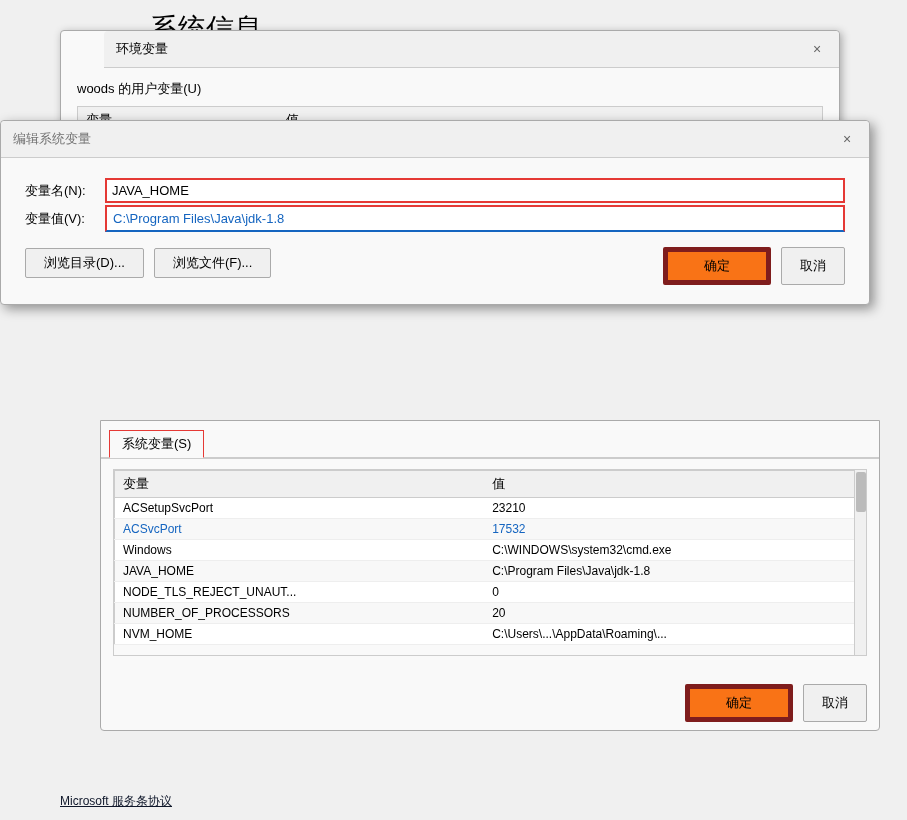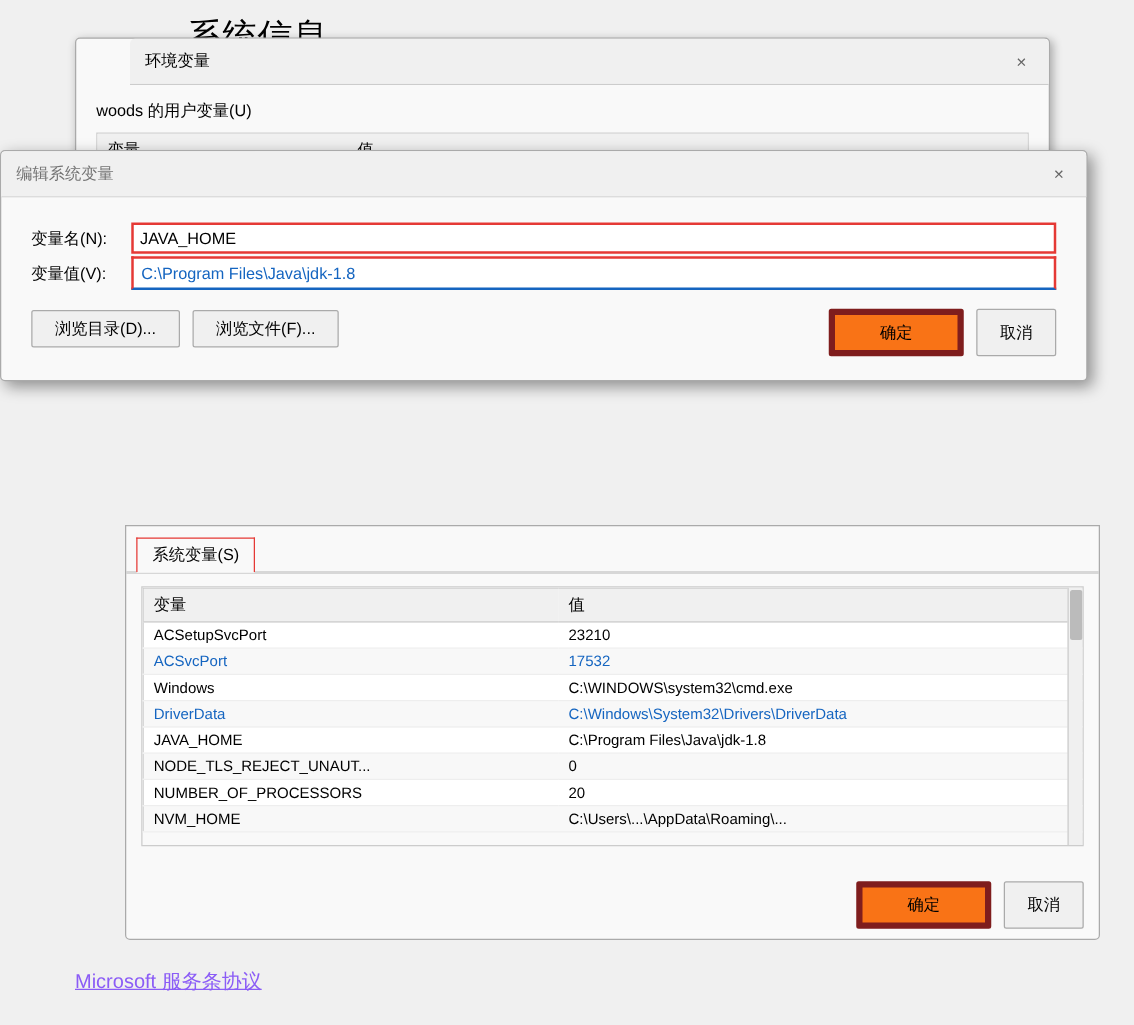--- a/index.html
+++ b/index.html
@@ -272,24 +272,24 @@
     }
     .sys-final-btns {
       display: flex;
       gap: 10px;
       justify-content: flex-end;
       padding: 8px 12px;
     }
 
     .microsoft-link {
       position: absolute;
-      bottom: 24px;
+      bottom: 10px;
       left: 60px;
-      color: #8b5cf6;
-      font-size: 16px;
+      color: #0f172a;
+      font-size: 12px;
       text-decoration: underline;
       cursor: pointer;
     }
   </style>
 </head>
 <body>
 
 <div class="page-title">系统信息</div>
 
 <div class="env-dialog">
@@ -362,24 +362,20 @@
               <td>23210</td>
             </tr>
             <tr class="highlight-row">
               <td>ACSvcPort</td>
               <td>17532</td>
             </tr>
             <tr>
               <td>Windows</td>
               <td>C:\WINDOWS\system32\cmd.exe</td>
             </tr>
-            <tr class="highlight-row">
-              <td>DriverData</td>
-              <td>C:\Windows\System32\Drivers\DriverData</td>
-            </tr>
             <tr class="java-row">
               <td>JAVA_HOME</td>
               <td>C:\Program Files\Java\jdk-1.8</td>
             </tr>
             <tr>
               <td>NODE_TLS_REJECT_UNAUT...</td>
               <td>0</td>
             </tr>
             <tr>
               <td>NUMBER_OF_PROCESSORS</td>

